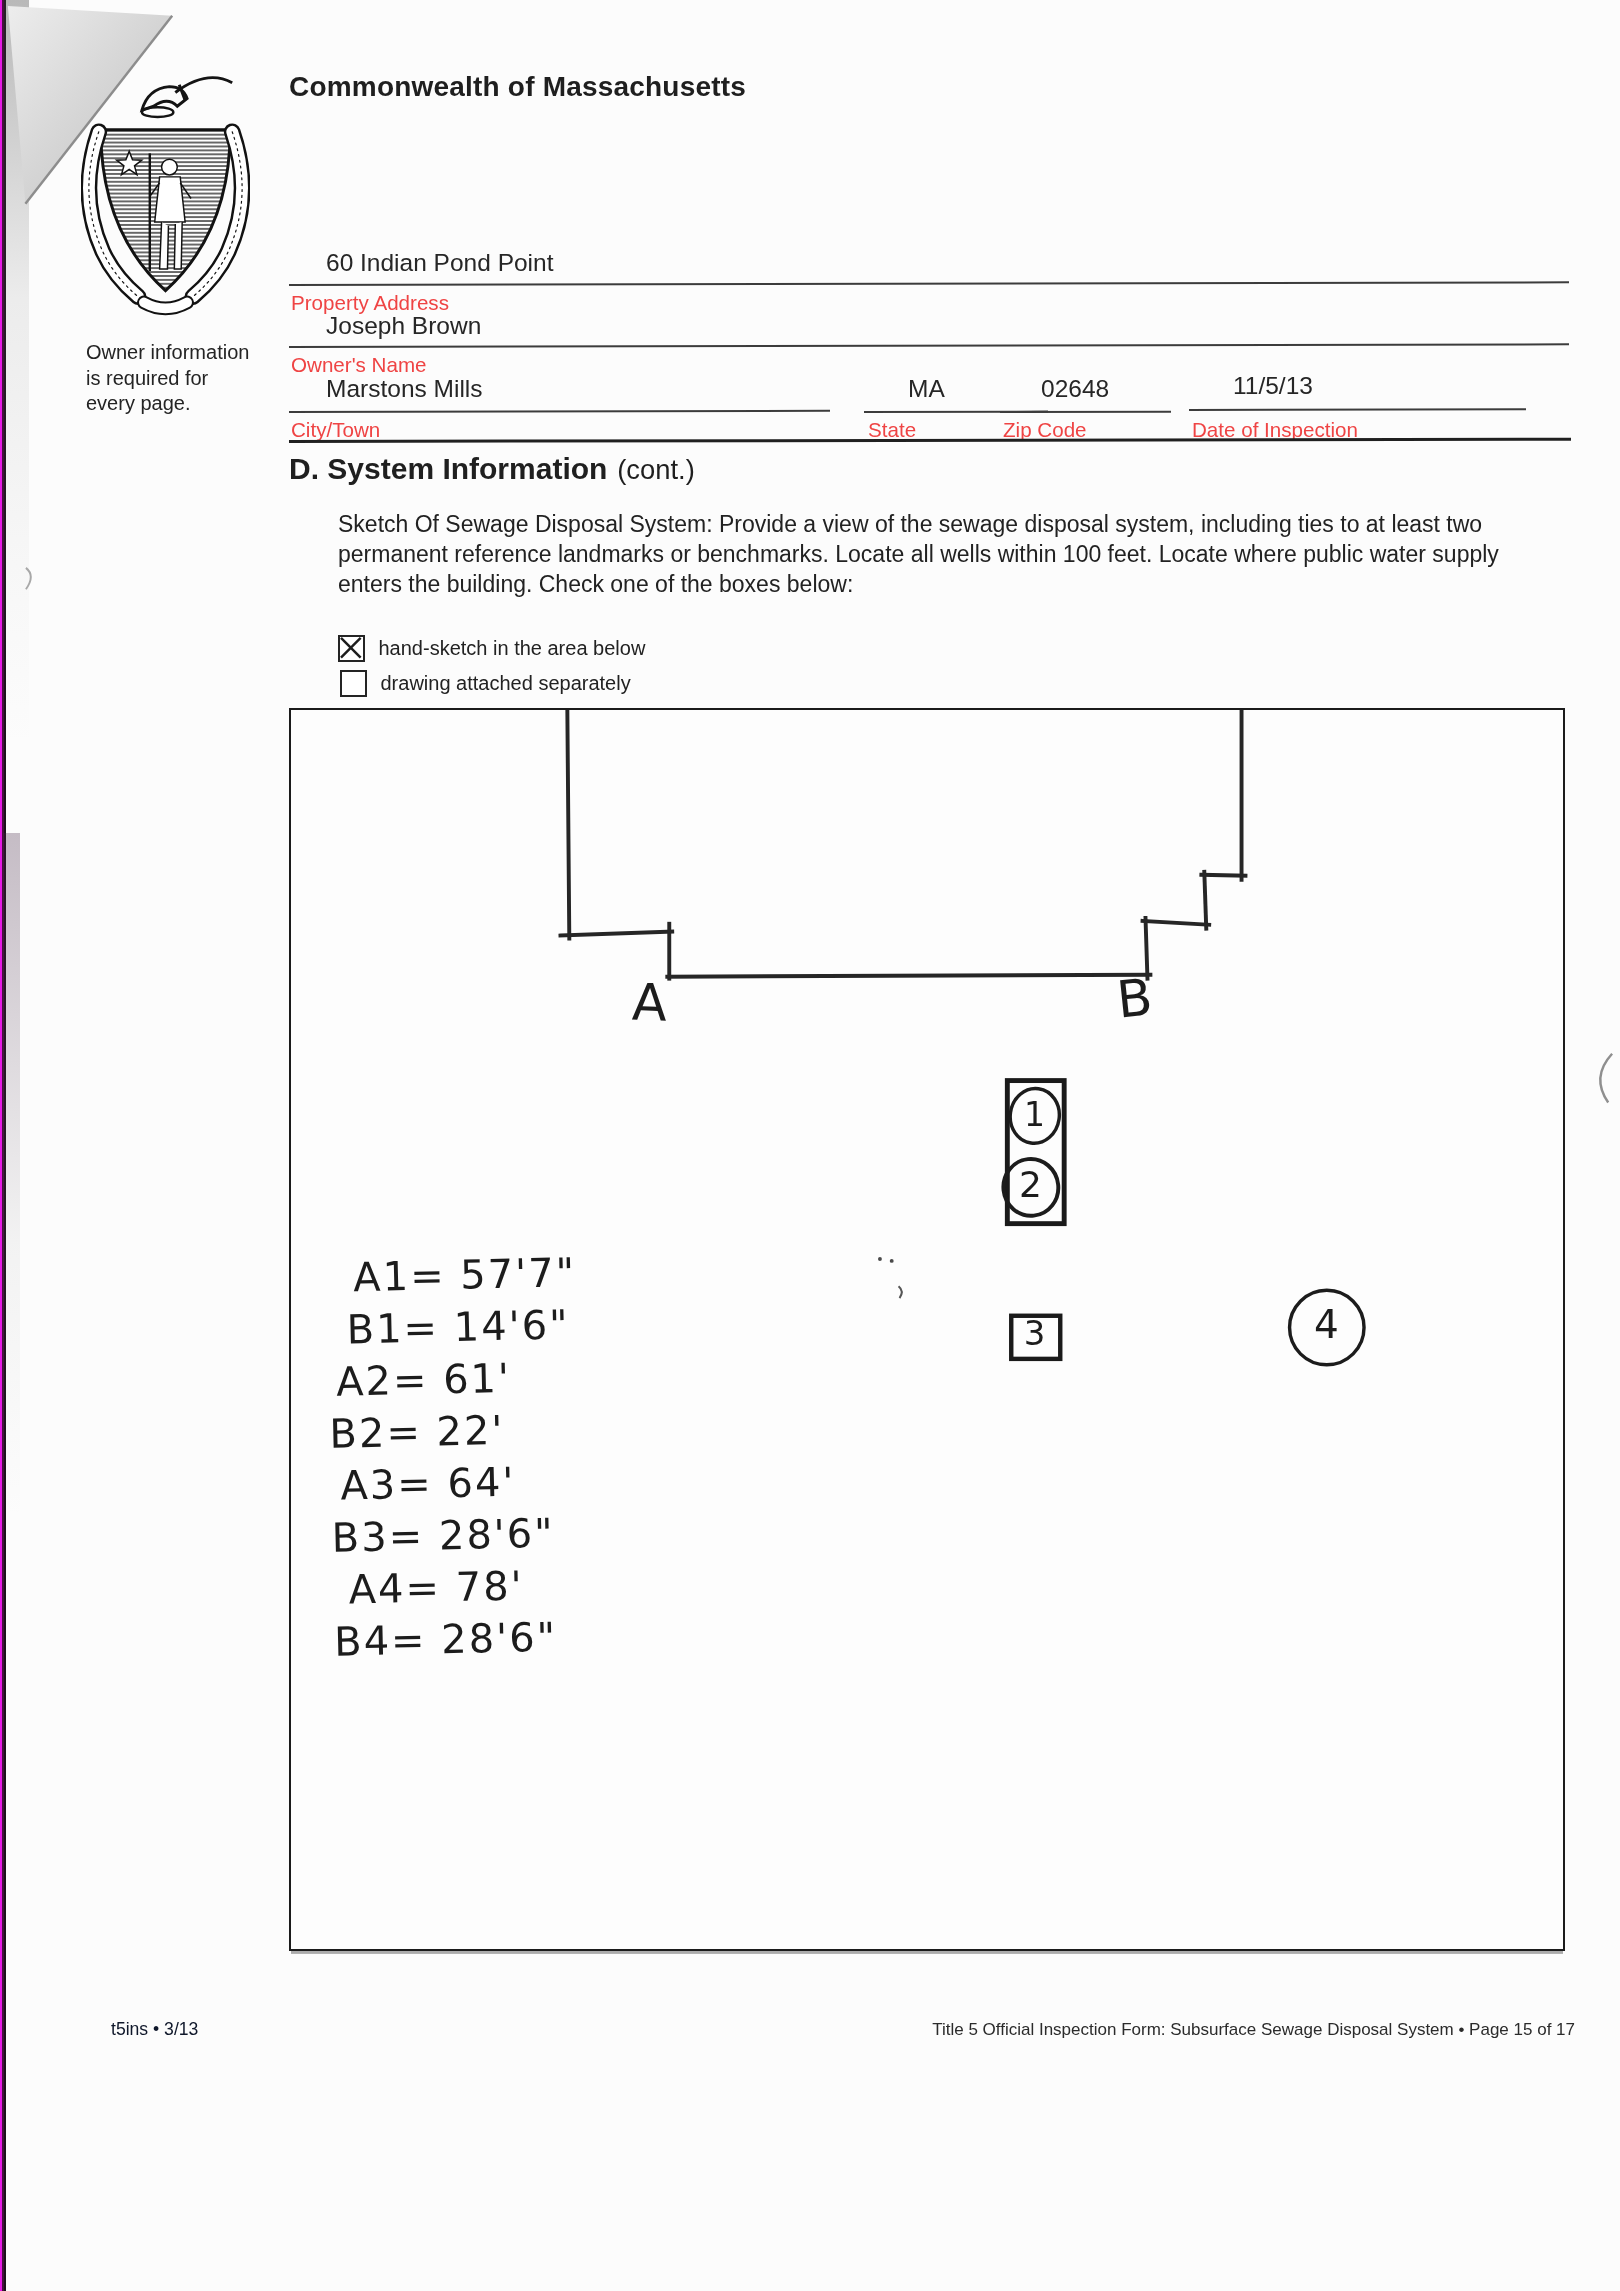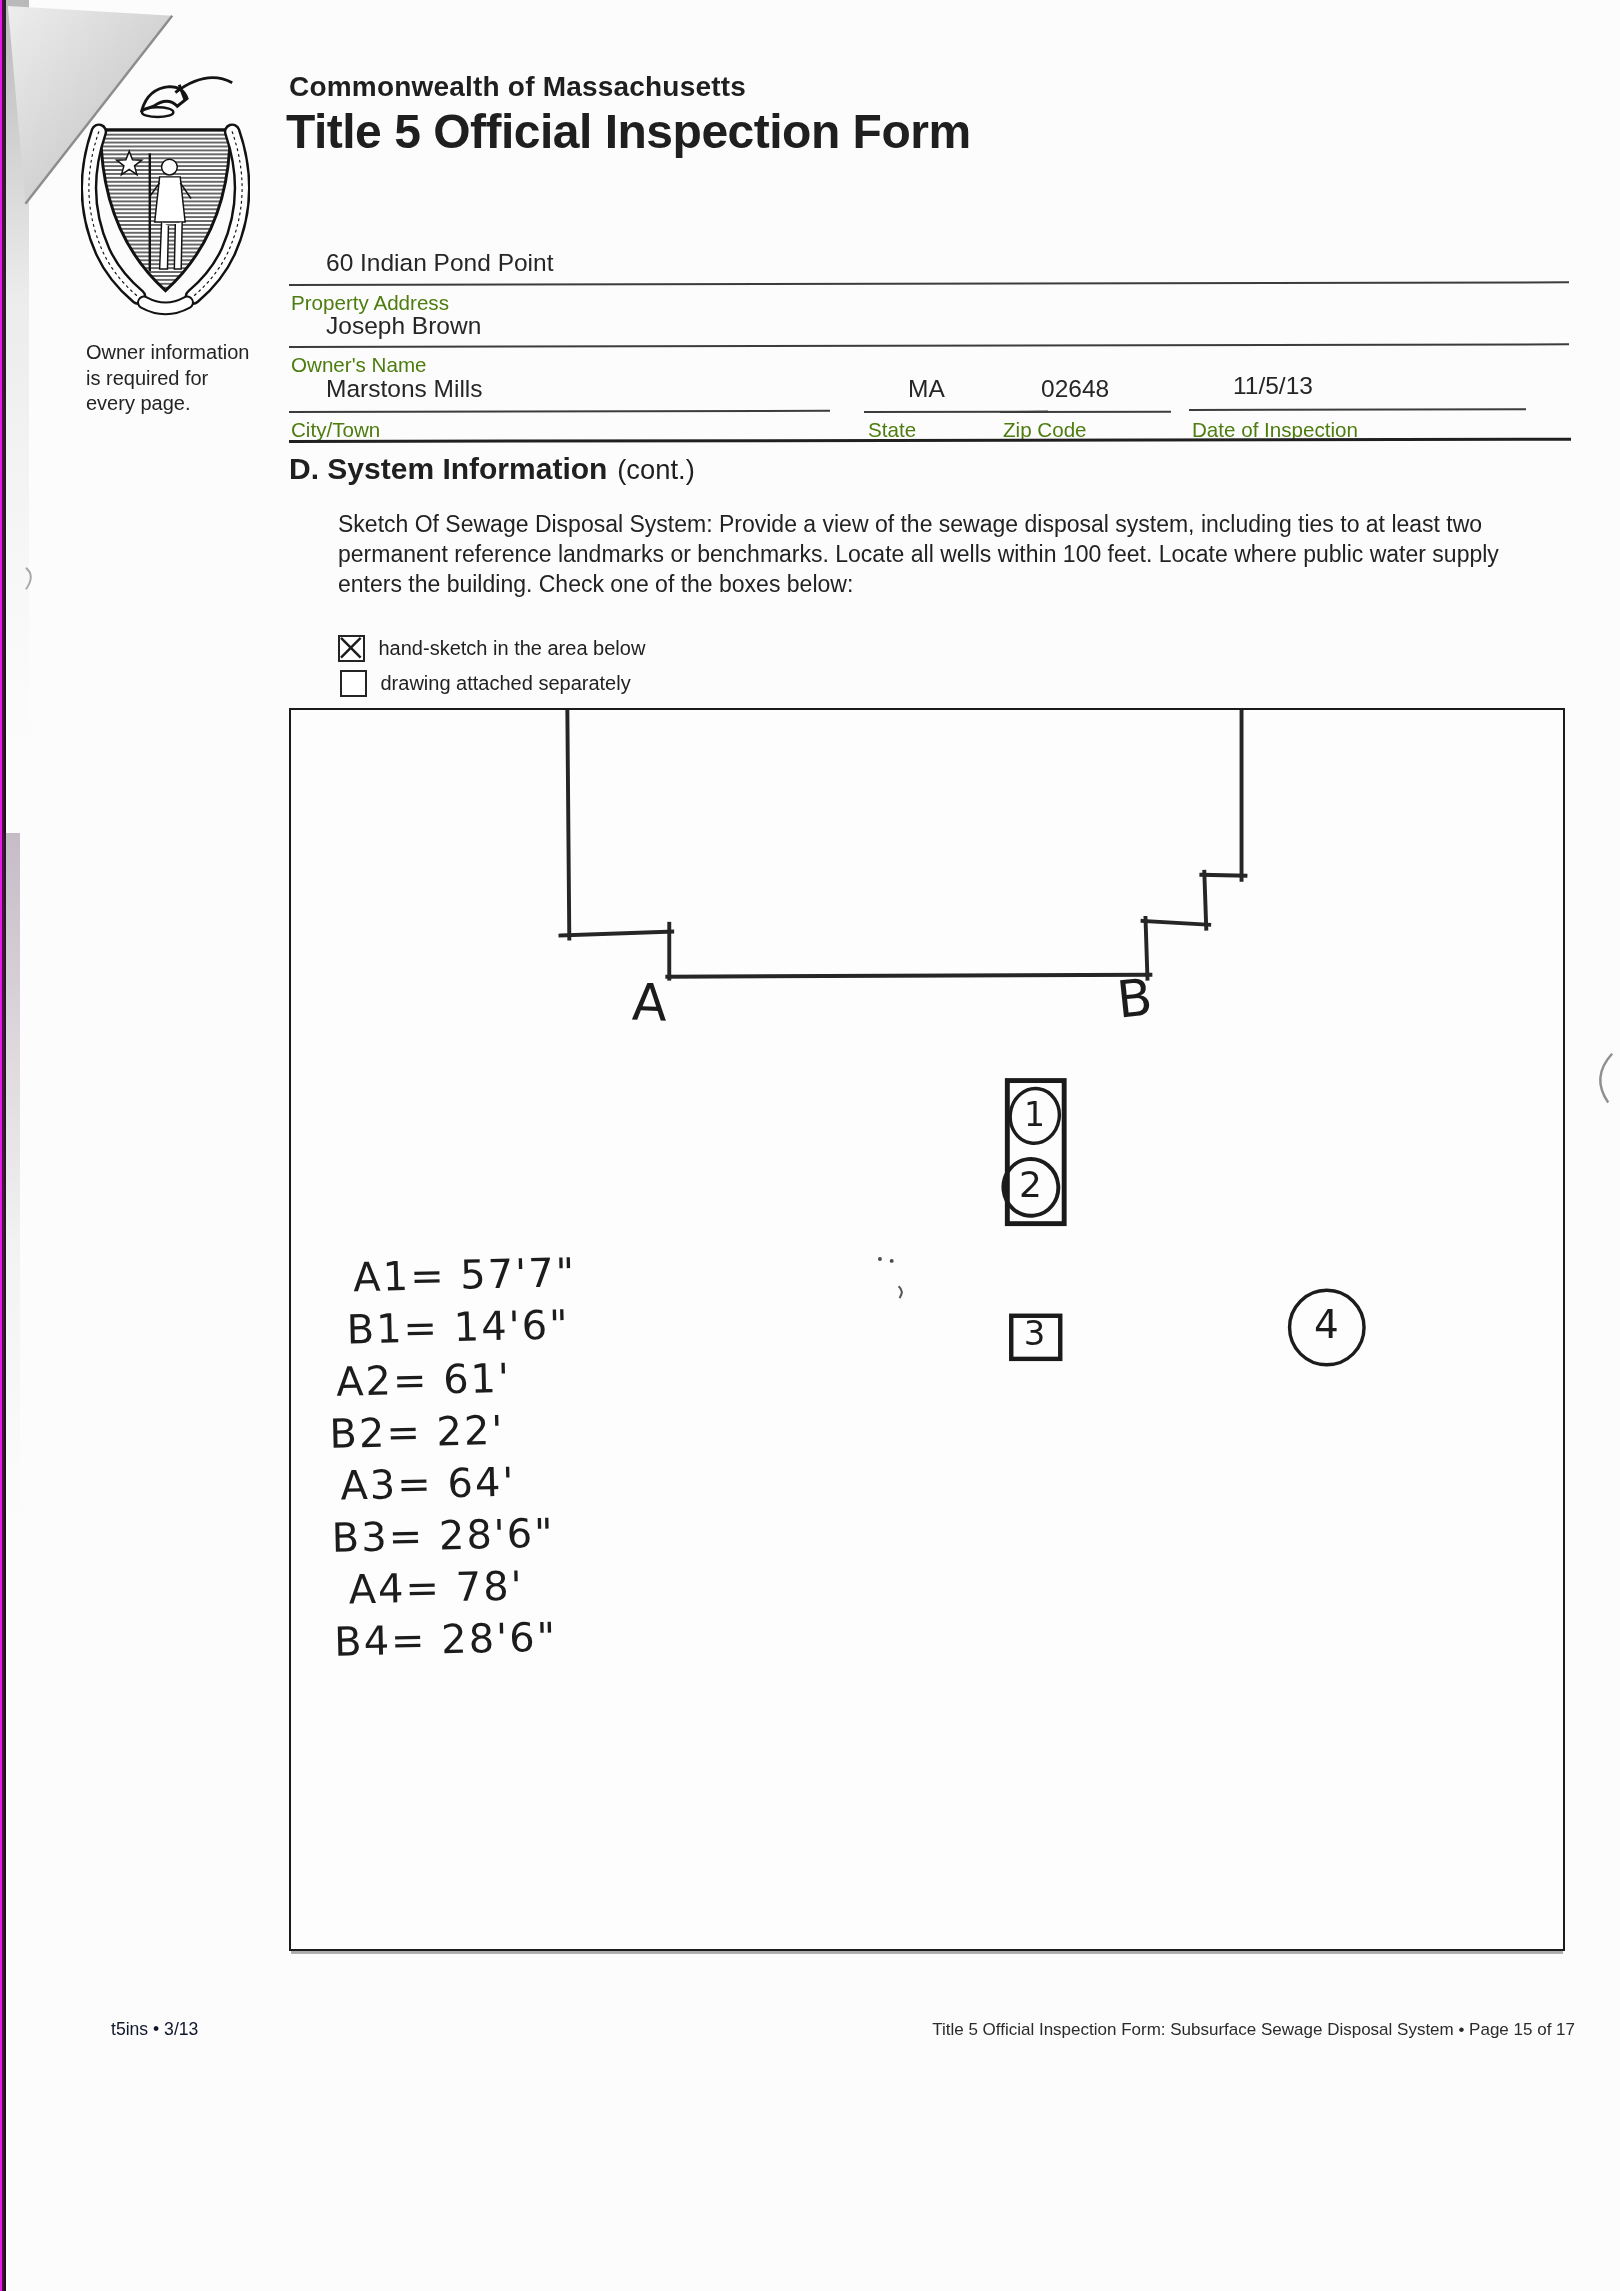--- a/index.html
+++ b/index.html
@@ -18,21 +18,21 @@
   #edge-smudge2{left:2.9px;top:833px;width:17.6px;height:686px;
     background:linear-gradient(to bottom,rgba(70,40,70,.30),rgba(130,130,130,.08) 60%,transparent);}
 
   
   #org-name{left:289px;top:71px;font-size:28px;font-weight:bold;letter-spacing:0.2px;}
   #form-title{left:286px;top:104px;font-size:48px;font-weight:bold;letter-spacing:-0.5px;}
   #form-subtitle{left:289px;top:184px;font-size:24.5px;}
   #form-subtitle .b{font-weight:bold;}
 
   .field-value{font-size:24.5px;color:#262626;margin-left:35px;}
-  .field-label{font-size:20.6px;color:#4d7c0f;}
+  .field-label{font-size:20.6px;color:#ef4444;}
   .uline{height:2px;background:#3c3c3c;transform:rotate(-.12deg);transform-origin:left center;}
   #header-rule{left:289px;top:440px;width:1282px;height:2.9px;background:#202020;transform:rotate(-.1deg);transform-origin:left center;}
 
   #side-note{left:86px;top:340px;width:176px;font-size:20px;line-height:25.5px;color:#242424;}
 
   
   #section-heading{left:289px;top:452px;font-size:30px;font-weight:bold;}
   #section-heading .cont{font-weight:normal;font-size:27.4px;margin-left:9.8px;}
   #instructions{left:338px;top:509px;width:1196px;font-size:23px;line-height:30px;color:#222;}
 
@@ -126,21 +126,20 @@
       <path d="M18,66 Q-4,130 22,188 Q34,214 58,234" stroke="#121212" stroke-width="1.2" stroke-dasharray="2 4"></path>
       <path d="M154,66 Q176,130 150,188 Q138,214 114,234" stroke="#121212" stroke-width="17"></path>
       <path d="M154,66 Q176,130 150,188 Q138,214 114,234" stroke="#ffffff" stroke-width="12"></path>
       <path d="M154,66 Q176,130 150,188 Q138,214 114,234" stroke="#121212" stroke-width="1.2" stroke-dasharray="2 4"></path>
       <path d="M64,240 Q86,252 108,240" stroke="#121212" stroke-width="14"></path>
       <path d="M64,240 Q86,252 108,240" stroke="#ffffff" stroke-width="10"></path>
     </g>
   </svg>
 
   <div class="abs" id="org-name">Commonwealth of Massachusetts</div>
-  <div class="abs" id="form-title">Title 5 Official Inspection Form</div>
 
   <div class="abs" id="side-note">Owner information is required for every page.</div>
 
   <div class="abs field-value" style="left:291px;top:249px;">60 Indian Pond Point</div>
   <div class="abs uline" style="left:289px;top:284px;width:1280px;"></div>
   <div class="abs field-label" style="left:291px;top:291px;">Property Address</div>
 
   <div class="abs field-value" style="left:291px;top:312px;">Joseph Brown</div>
   <div class="abs uline" style="left:289px;top:346px;width:1280px;"></div>
   <div class="abs field-label" style="left:291px;top:353px;">Owner's Name</div>

